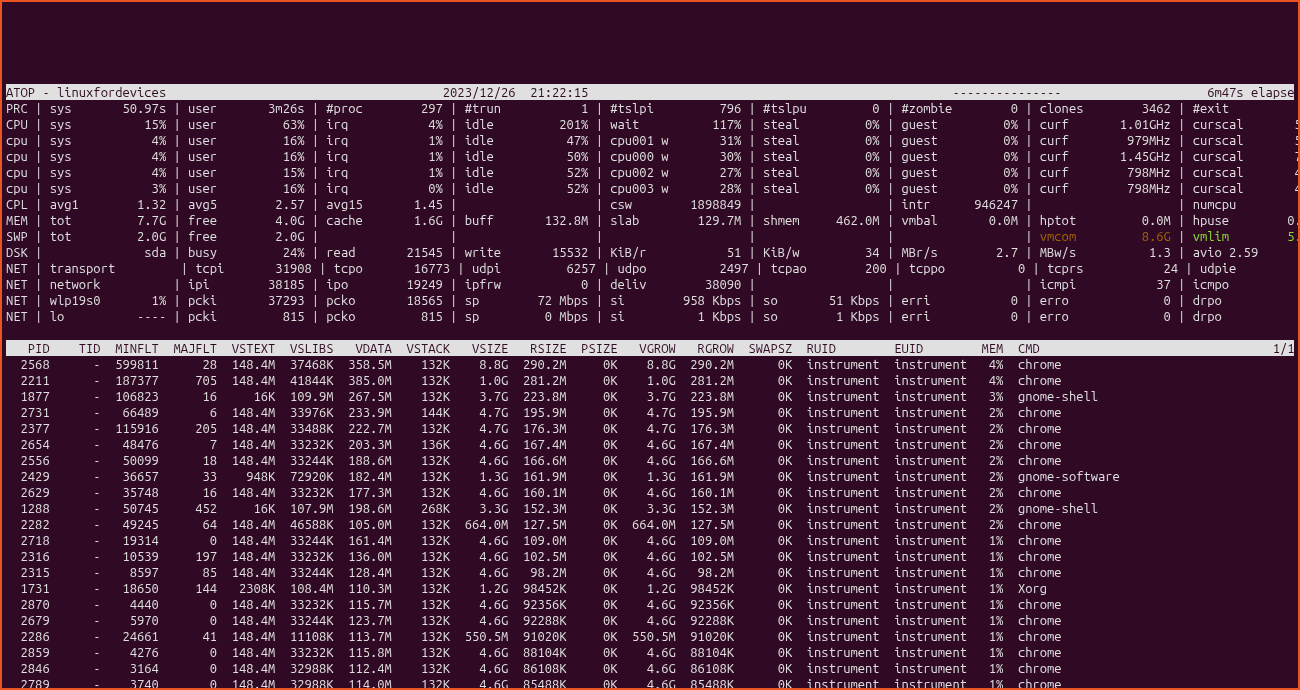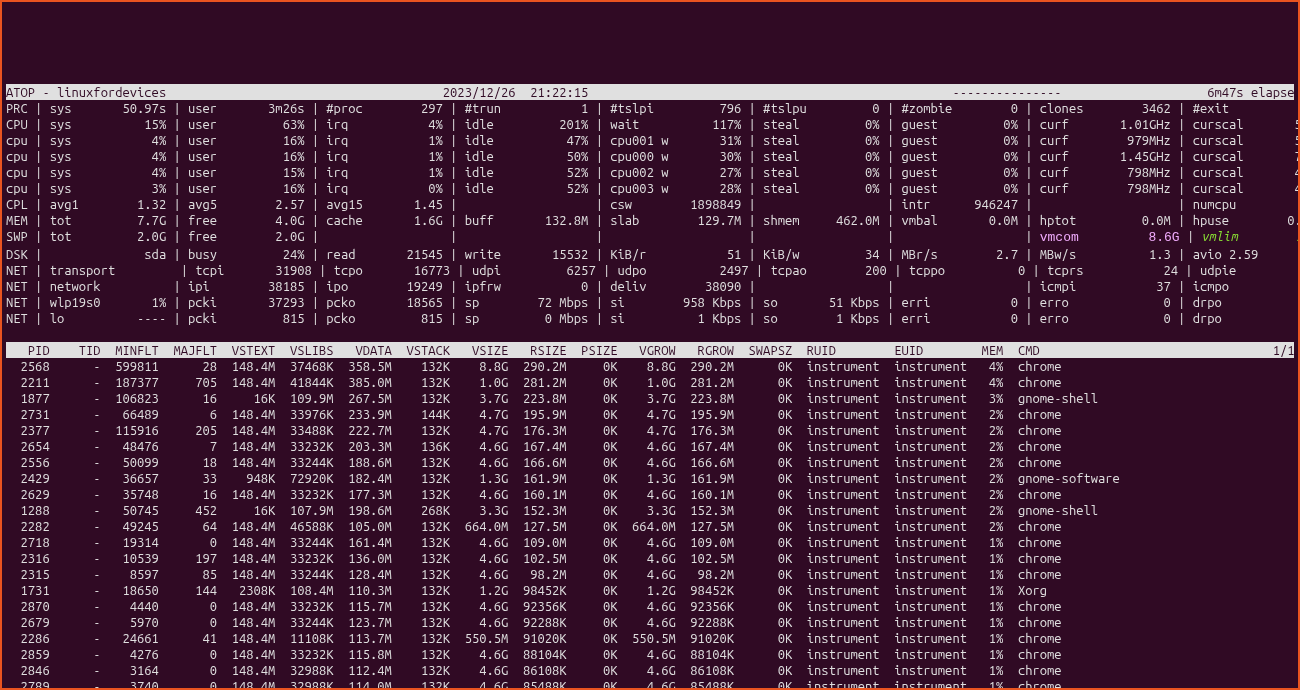--- a/index.html
+++ b/index.html
@@ -12,22 +12,22 @@
     color: #e0e0e0;
     white-space: pre;
     overflow: hidden;
     width: 1300px;
     height: 690px;
     border: 2px solid #e95420;
     box-sizing: border-box;
   }
   .line { white-space: pre; }
   .inv { background: #e0e0e0; color: #300a24; }
-  .teal { color: #f0abfc; font-family: Liberation Mono, monospace; }
-  .green { color: #8ae234; font-style: italic; }
+  .teal { color: #a16207; }
+  .green { color: #8ae234; }
   .content { padding: 2px 4px; }
 </style>
 </head>
 <body>
 <div class="content">
 
 
 
 <div id="root"><div class="line inv">ATOP - linuxfordevices                                      2023/12/26  21:22:15                                                  ---------------                    6m47s elapsed</div><div class="line">PRC | sys       50.97s | user       3m26s | #proc        297 | #trun           1 | #tslpi         796 | #tslpu         0 | #zombie        0 | clones        3462 | #exit           1 | </div><div class="line">CPU | sys          15% | user         63% | irq           4% | idle         201% | wait          117% | steal         0% | guest         0% | curf       1.01GHz | curscal       52% | </div><div class="line">cpu | sys           4% | user         16% | irq           1% | idle          47% | cpu001 w       31% | steal         0% | guest         0% | curf        979MHz | curscal       51% | </div><div class="line">cpu | sys           4% | user         16% | irq           1% | idle          50% | cpu000 w       30% | steal         0% | guest         0% | curf       1.45GHz | curscal       76% | </div><div class="line">cpu | sys           4% | user         15% | irq           1% | idle          52% | cpu002 w       27% | steal         0% | guest         0% | curf        798MHz | curscal       42% | </div><div class="line">cpu | sys           3% | user         16% | irq           0% | idle          52% | cpu003 w       28% | steal         0% | guest         0% | curf        798MHz | curscal       42% | </div><div class="line">CPL | avg1        1.32 | avg5        2.57 | avg15       1.45 |                   | csw        1898849 |                  | intr      946247 |                    | numcpu          4 | </div><div class="line">MEM | tot         7.7G | free        4.0G | cache       1.6G | buff       132.8M | slab        129.7M | shmem     462.0M | vmbal       0.0M | hptot         0.0M | hpuse        0.0M | </div><div class="line">SWP | tot         2.0G | free        2.0G |                  |                   |                    |                  |                  | <span class="teal">vmcom    </span> <span class="teal">    8.6G</span> | <span class="green">vmlim    </span> <span class="green">   5.8G</span> | </div><div class="line">DSK |              sda | busy         24% | read       21545 | write       15532 | KiB/r           51 | KiB/w         34 | MBr/s        2.7 | MBw/s          1.3 | avio 2.59      ms | </div><div class="line">NET | transport         | tcpi       31908 | tcpo       16773 | udpi         6257 | udpo          2497 | tcpao        200 | tcppo          0 | tcprs           24 | udpie           0 | </div><div class="line">NET | network          | ipi        38185 | ipo        19249 | ipfrw           0 | deliv        38090 |                  |                  | icmpi           37 | icmpo          55 | </div><div class="line">NET | wlp19s0       1% | pcki       37293 | pcko       18565 | sp        72 Mbps | si        958 Kbps | so       51 Kbps | erri           0 | erro             0 | drpo            0 | </div><div class="line">NET | lo          ---- | pcki         815 | pcko         815 | sp         0 Mbps | si          1 Kbps | so        1 Kbps | erri           0 | erro             0 | drpo            0 | </div><div class="line"> </div><div class="line inv">   PID    TID  MINFLT  MAJFLT  VSTEXT  VSLIBS   VDATA  VSTACK   VSIZE   RSIZE  PSIZE   VGROW   RGROW  SWAPSZ  RUID        EUID        MEM  CMD                                1/15</div><div class="line">  2568      -  599811      28  148.4M  37468K  358.5M    132K    8.8G  290.2M     0K    8.8G  290.2M      0K  instrument  instrument   4%  chrome</div><div class="line">  2211      -  187377     705  148.4M  41844K  385.0M    132K    1.0G  281.2M     0K    1.0G  281.2M      0K  instrument  instrument   4%  chrome</div><div class="line">  1877      -  106823      16     16K  109.9M  267.5M    132K    3.7G  223.8M     0K    3.7G  223.8M      0K  instrument  instrument   3%  gnome-shell</div><div class="line">  2731      -   66489       6  148.4M  33976K  233.9M    144K    4.7G  195.9M     0K    4.7G  195.9M      0K  instrument  instrument   2%  chrome</div><div class="line">  2377      -  115916     205  148.4M  33488K  222.7M    132K    4.7G  176.3M     0K    4.7G  176.3M      0K  instrument  instrument   2%  chrome</div><div class="line">  2654      -   48476       7  148.4M  33232K  203.3M    136K    4.6G  167.4M     0K    4.6G  167.4M      0K  instrument  instrument   2%  chrome</div><div class="line">  2556      -   50099      18  148.4M  33244K  188.6M    132K    4.6G  166.6M     0K    4.6G  166.6M      0K  instrument  instrument   2%  chrome</div><div class="line">  2429      -   36657      33    948K  72920K  182.4M    132K    1.3G  161.9M     0K    1.3G  161.9M      0K  instrument  instrument   2%  gnome-software</div><div class="line">  2629      -   35748      16  148.4M  33232K  177.3M    132K    4.6G  160.1M     0K    4.6G  160.1M      0K  instrument  instrument   2%  chrome</div><div class="line">  1288      -   50745     452     16K  107.9M  198.6M    268K    3.3G  152.3M     0K    3.3G  152.3M      0K  instrument  instrument   2%  gnome-shell</div><div class="line">  2282      -   49245      64  148.4M  46588K  105.0M    132K  664.0M  127.5M     0K  664.0M  127.5M      0K  instrument  instrument   2%  chrome</div><div class="line">  2718      -   19314       0  148.4M  33244K  161.4M    132K    4.6G  109.0M     0K    4.6G  109.0M      0K  instrument  instrument   1%  chrome</div><div class="line">  2316      -   10539     197  148.4M  33232K  136.0M    132K    4.6G  102.5M     0K    4.6G  102.5M      0K  instrument  instrument   1%  chrome</div><div class="line">  2315      -    8597      85  148.4M  33244K  128.4M    132K    4.6G   98.2M     0K    4.6G   98.2M      0K  instrument  instrument   1%  chrome</div><div class="line">  1731      -   18650     144   2308K  108.4M  110.3M    132K    1.2G  98452K     0K    1.2G  98452K      0K  instrument  instrument   1%  Xorg</div><div class="line">  2870      -    4440       0  148.4M  33232K  115.7M    132K    4.6G  92356K     0K    4.6G  92356K      0K  instrument  instrument   1%  chrome</div><div class="line">  2679      -    5970       0  148.4M  33244K  123.7M    132K    4.6G  92288K     0K    4.6G  92288K      0K  instrument  instrument   1%  chrome</div><div class="line">  2286      -   24661      41  148.4M  11108K  113.7M    132K  550.5M  91020K     0K  550.5M  91020K      0K  instrument  instrument   1%  chrome</div><div class="line">  2859      -    4276       0  148.4M  33232K  115.8M    132K    4.6G  88104K     0K    4.6G  88104K      0K  instrument  instrument   1%  chrome</div><div class="line">  2846      -    3164       0  148.4M  32988K  112.4M    132K    4.6G  86108K     0K    4.6G  86108K      0K  instrument  instrument   1%  chrome</div><div class="line">  2789      -    3740       0  148.4M  32988K  114.0M    132K    4.6G  85488K     0K    4.6G  85488K      0K  instrument  instrument   1%  chrome</div></div>
 </div>

